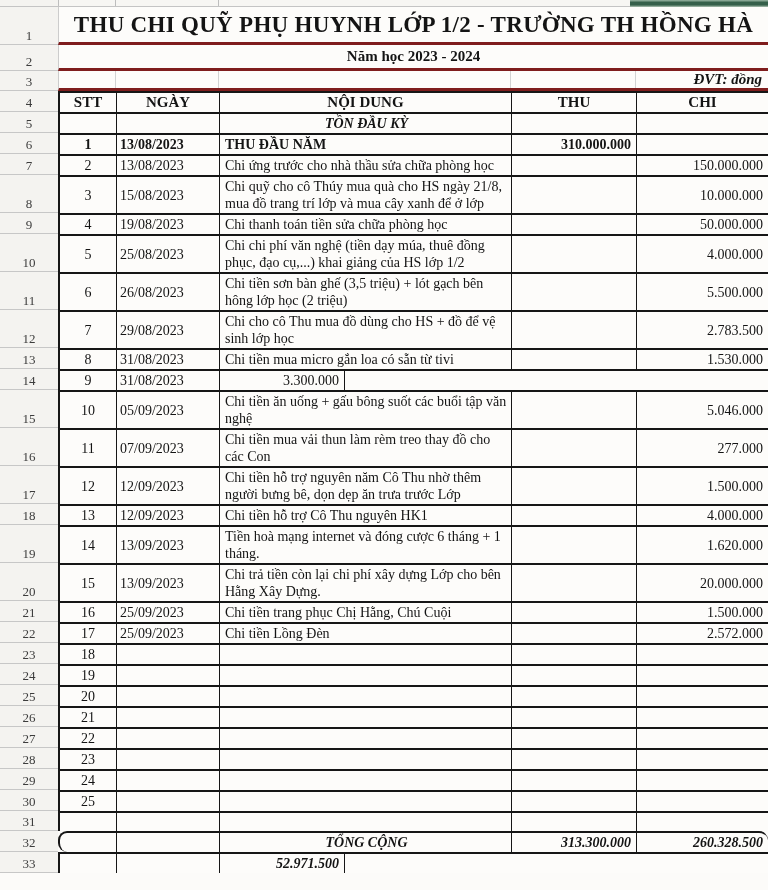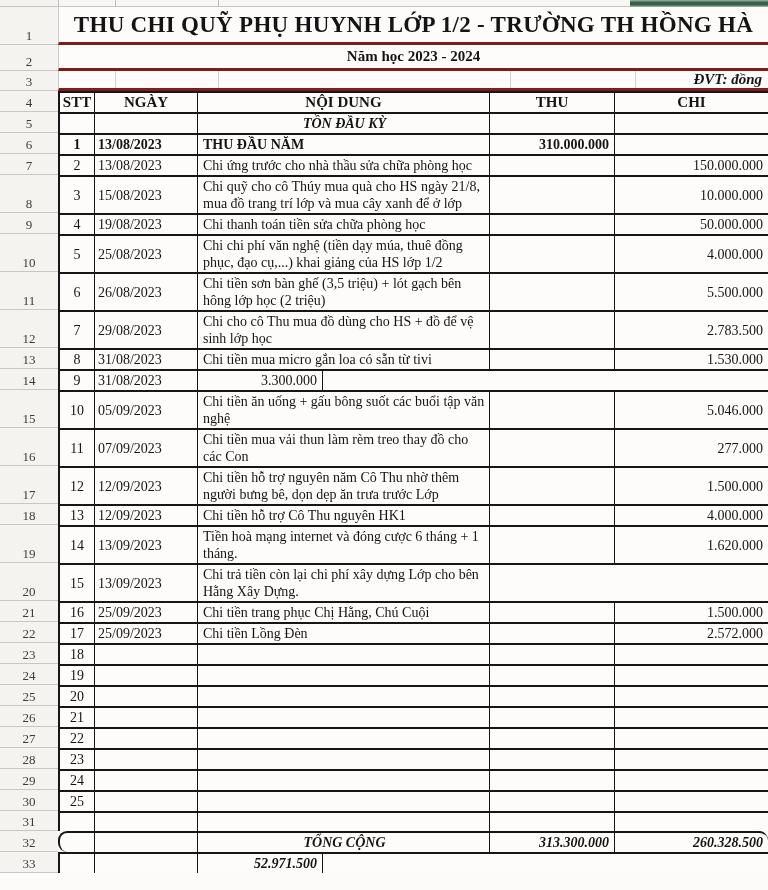--- a/index.html
+++ b/index.html
@@ -33,21 +33,21 @@
   .r-dvt { height:20px; }
   .r-dvt .cells > div { border-right:1px solid #d2d2d2; display:flex; align-items:flex-end; }
   .r-dvt .cells > div:last-child { border-right:none; }
   .dvt-text { font-weight:bold; font-style:italic; font-size:15px; text-align:right; width:100%; padding-right:6px; }
 
   
   .t .cells { border-left:2px solid #161616; border-top:2px solid #161616; background:#fdfcfa; }
   .t .c { border-right:1.6px solid #161616; display:flex; flex-direction:column; justify-content:center;
           font-size:14px; line-height:17px; padding:1px 3px; overflow:hidden; }
   .t .c:last-child { border-right:none; }
-  .c-stt { width:35px; flex:none; text-align:center; }
+  .c-stt { width:57px; flex:none; text-align:center; }
   .c-date { width:103px; flex:none; text-align:left; }
   .c-noi { width:292px; flex:none; text-align:left; padding-left:5px !important; }
   .c-thu { width:125px; flex:none; text-align:right; padding-right:5px !important; }
   .c-chi { flex:1; text-align:right; padding-right:5px !important; }
 
   .r-head { height:21px; }
   .r-head .cells { border-top:2.5px solid #161616; }
   .r-head .c { font-weight:bold; font-size:15px; text-align:center; justify-content:center; padding:0 2px; }
   .r-head .c-noi, .r-head .c-thu, .r-head .c-chi { text-align:center; padding-left:2px !important; padding-right:2px !important; }
 
@@ -248,20 +248,21 @@
           <div class="c c-thu"></div>
           <div class="c c-chi">1.620.000</div>
         </div>
       </div><div class="row t r-data">
         <div class="gut">20</div>
         <div class="cells">
           <div class="c c-stt">15</div>
           <div class="c c-date">13/09/2023</div>
           <div class="c c-noi">Chi trả tiền còn lại chi phí xây dựng Lớp cho bên Hằng Xây Dựng.</div>
           <div class="c c-thu"></div>
+          <div class="c c-chi">20.000.000</div>
         </div>
       </div><div class="row t r-data">
         <div class="gut">21</div>
         <div class="cells">
           <div class="c c-stt">16</div>
           <div class="c c-date">25/09/2023</div>
           <div class="c c-noi">Chi tiền trang phục Chị Hằng, Chú Cuội</div>
           <div class="c c-thu"></div>
           <div class="c c-chi">1.500.000</div>
         </div>

